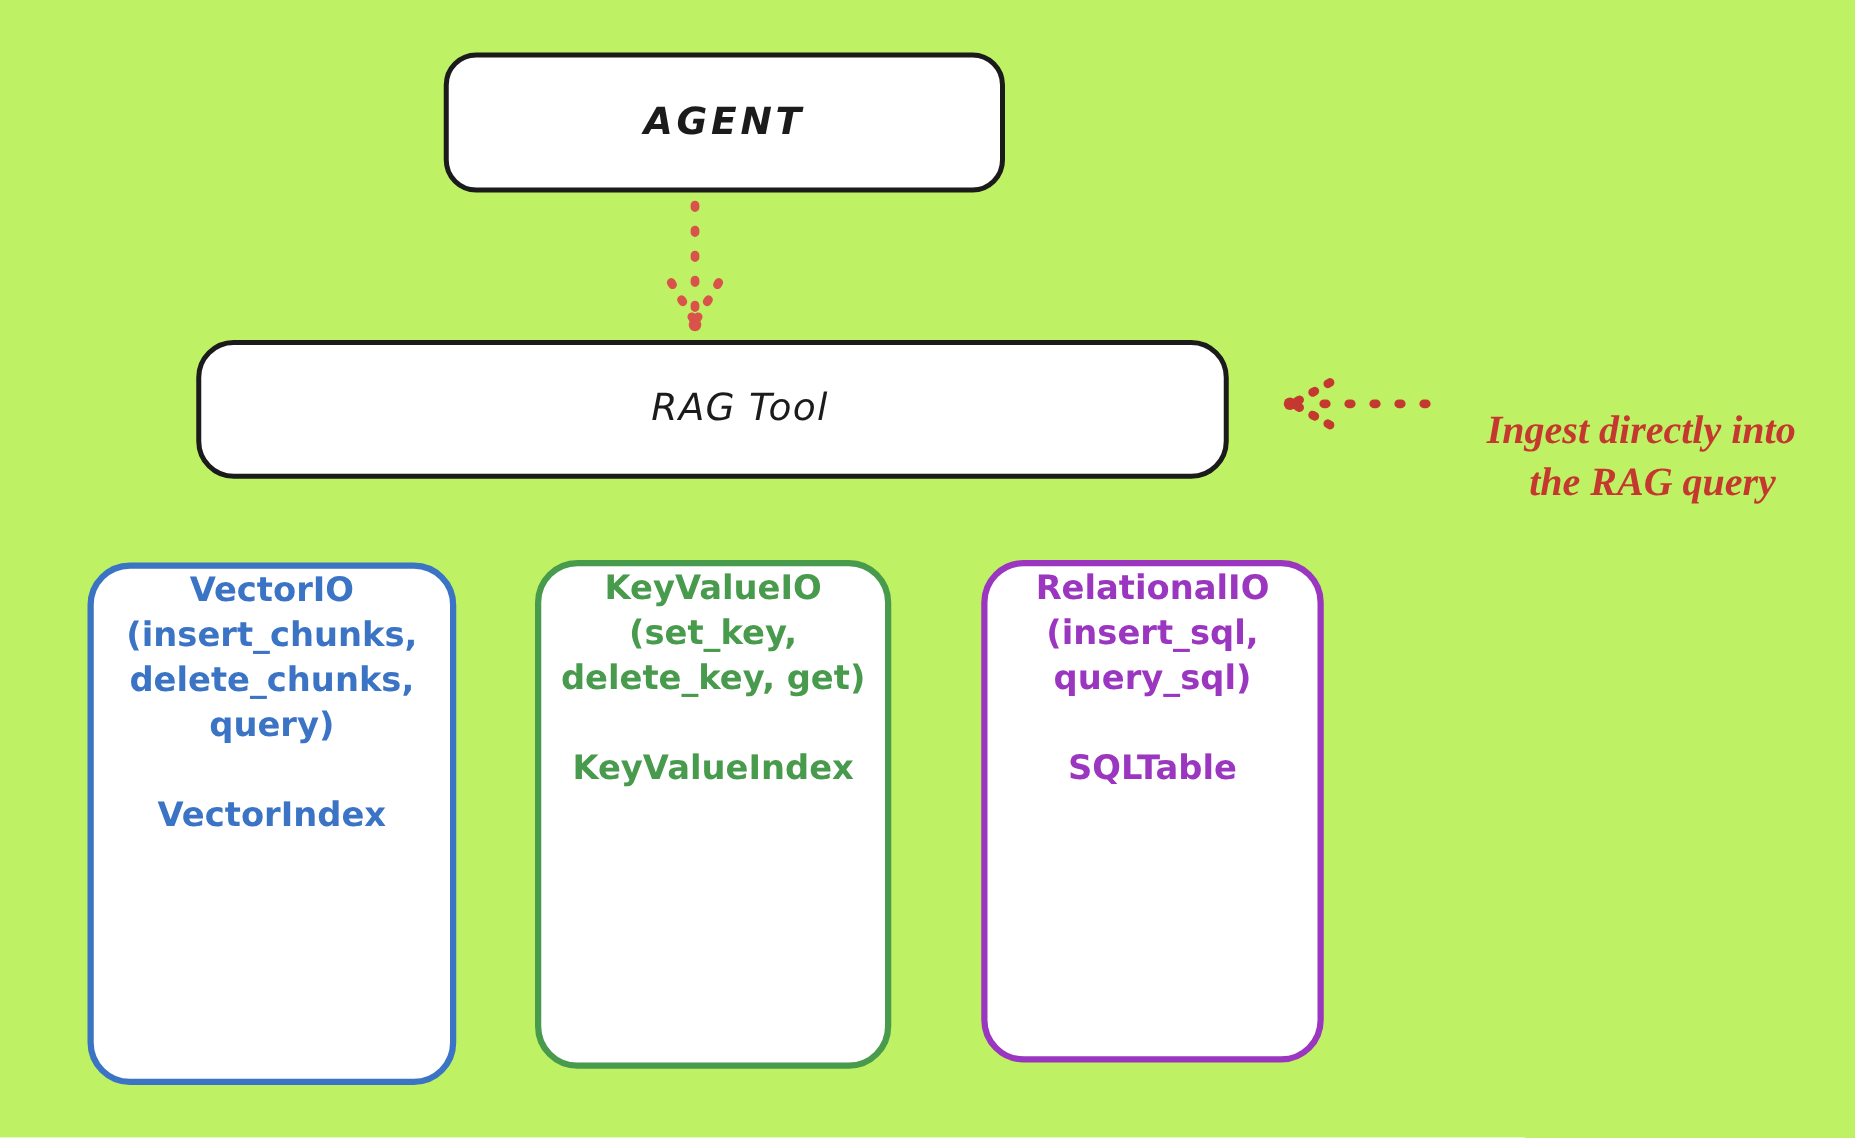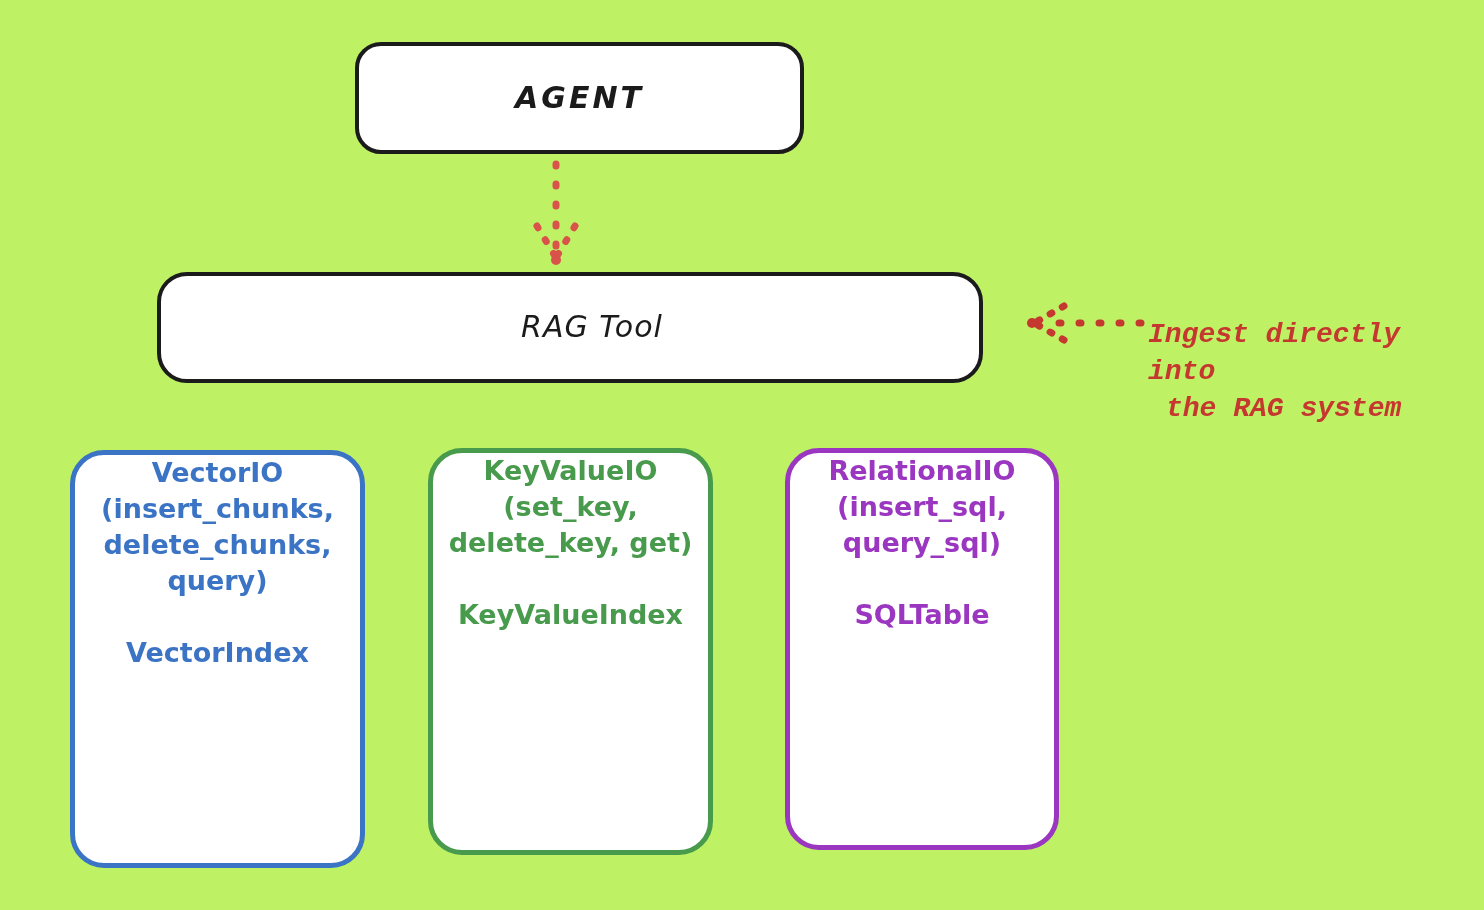--- a/index.html
+++ b/index.html
@@ -132,27 +132,27 @@
     height: 48px;
   }
 
   
   #ingest-annotation {
     position: absolute;
     left: 1148px;
     top: 280px;
     width: 330px;
     color: #c5382f;
-    font-family: Liberation Mono, monospace;
-    font-size: 28px;
+    font-family: Liberation Serif, serif;
+    font-size: 32px;
     font-weight: 600;
     line-height: 1.32;
     font-style: italic;
     white-space: pre-line;
-    text-align: left;
+    text-align: center;
   }
   #ingest-annotation .line2 {
     display: block;
     padding-left: 18px;
   }
 </style>
 </head>
 <body>
 
 <div id="canvas">
@@ -178,21 +178,21 @@
     <svg width="125" height="48" viewBox="0 0 125 48" xmlns="http://www.w3.org/2000/svg">
       <line x1="121" y1="23" x2="22" y2="23" stroke="#c5382f" stroke-width="7" stroke-linecap="round" stroke-dasharray="2 18"></line>
       <line x1="44" y1="6" x2="16" y2="22" stroke="#c5382f" stroke-width="7" stroke-linecap="round" stroke-dasharray="2 12"></line>
       <line x1="44" y1="40" x2="16" y2="24" stroke="#c5382f" stroke-width="7" stroke-linecap="round" stroke-dasharray="2 12"></line>
       <circle cx="12" cy="23" r="5" fill="#c5382f"></circle>
     </svg>
   </div>
 
   <div id="ingest-annotation">
     <span>Ingest directly into</span>
-    <span class="line2">the RAG system</span>
+    <span class="line2">the RAG query</span>
   </div>
 
   <div class="node card" id="vectorio-card">
     <div class="node-label">VectorIO
 (insert_chunks,
 delete_chunks,
 query)
 
 VectorIndex</div>
   </div>

